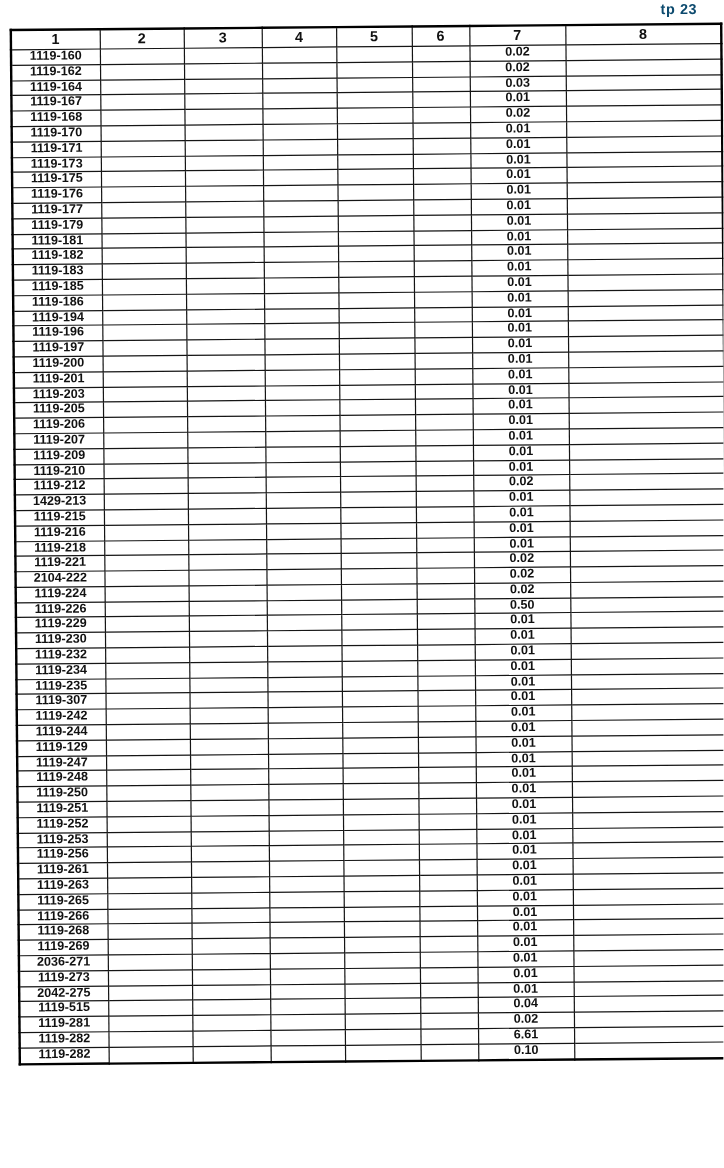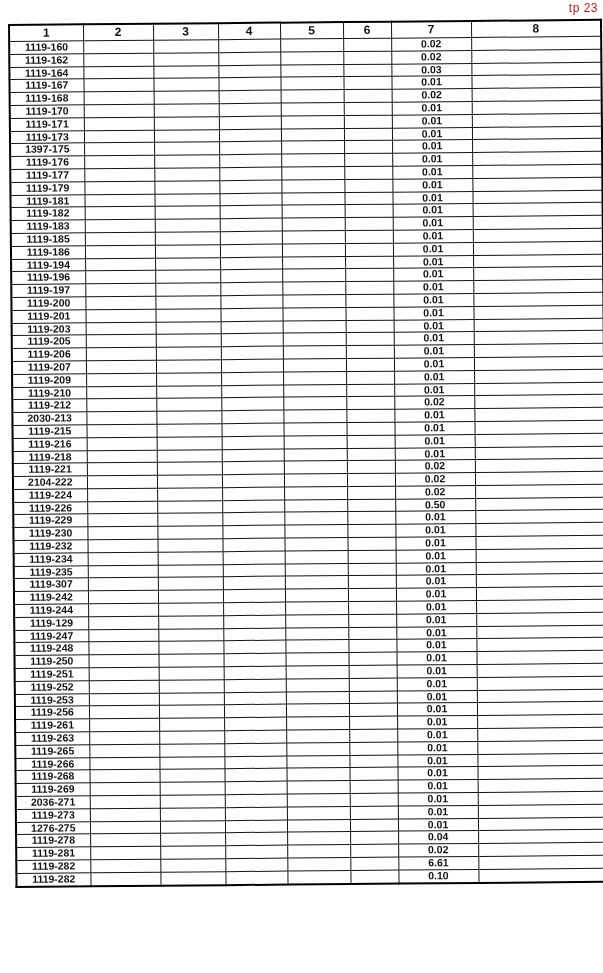--- a/index.html
+++ b/index.html
@@ -12,25 +12,25 @@
     width: 603px;
     height: 973px;
     background: #ffffff;
     overflow: hidden;
     font-family: "Liberation Sans", sans-serif;
     color: #111111;
   }
   .page-label {
     position: absolute;
     top: 1px;
-    right: 5px;
+    right: 22px;
     font-size: 12px;
-    font-weight: 400;
+    font-weight: 700;
     letter-spacing: 0.5px;
-    color: #b91c1c;
+    color: #0c4a6e;
   }
   .scan-table {
     position: absolute;
     left: 8px;
     top: 24px;
     width: 592px;
     border-collapse: collapse;
     table-layout: fixed;
     transform: rotate(-0.5deg);
     transform-origin: 0 0;
@@ -177,21 +177,21 @@
           <td>1119-173</td>
           <td></td>
           <td></td>
           <td></td>
           <td></td>
           <td></td>
           <td>0.01</td>
           <td></td>
         </tr>
         <tr>
-          <td>1397-175</td>
+          <td>1119-175</td>
           <td></td>
           <td></td>
           <td></td>
           <td></td>
           <td></td>
           <td>0.01</td>
           <td></td>
         </tr>
         <tr>
           <td>1119-176</td>
@@ -387,21 +387,21 @@
           <td>1119-212</td>
           <td></td>
           <td></td>
           <td></td>
           <td></td>
           <td></td>
           <td>0.02</td>
           <td></td>
         </tr>
         <tr>
-          <td>2030-213</td>
+          <td>1429-213</td>
           <td></td>
           <td></td>
           <td></td>
           <td></td>
           <td></td>
           <td>0.01</td>
           <td></td>
         </tr>
         <tr>
           <td>1119-215</td>
@@ -707,31 +707,31 @@
           <td>1119-273</td>
           <td></td>
           <td></td>
           <td></td>
           <td></td>
           <td></td>
           <td>0.01</td>
           <td></td>
         </tr>
         <tr>
-          <td>1276-275</td>
-          <td></td>
-          <td></td>
-          <td></td>
-          <td></td>
-          <td></td>
-          <td>0.01</td>
-          <td></td>
-        </tr>
-        <tr>
-          <td>1119-278</td>
+          <td>2042-275</td>
+          <td></td>
+          <td></td>
+          <td></td>
+          <td></td>
+          <td></td>
+          <td>0.01</td>
+          <td></td>
+        </tr>
+        <tr>
+          <td>1119-515</td>
           <td></td>
           <td></td>
           <td></td>
           <td></td>
           <td></td>
           <td>0.04</td>
           <td></td>
         </tr>
         <tr>
           <td>1119-281</td>

